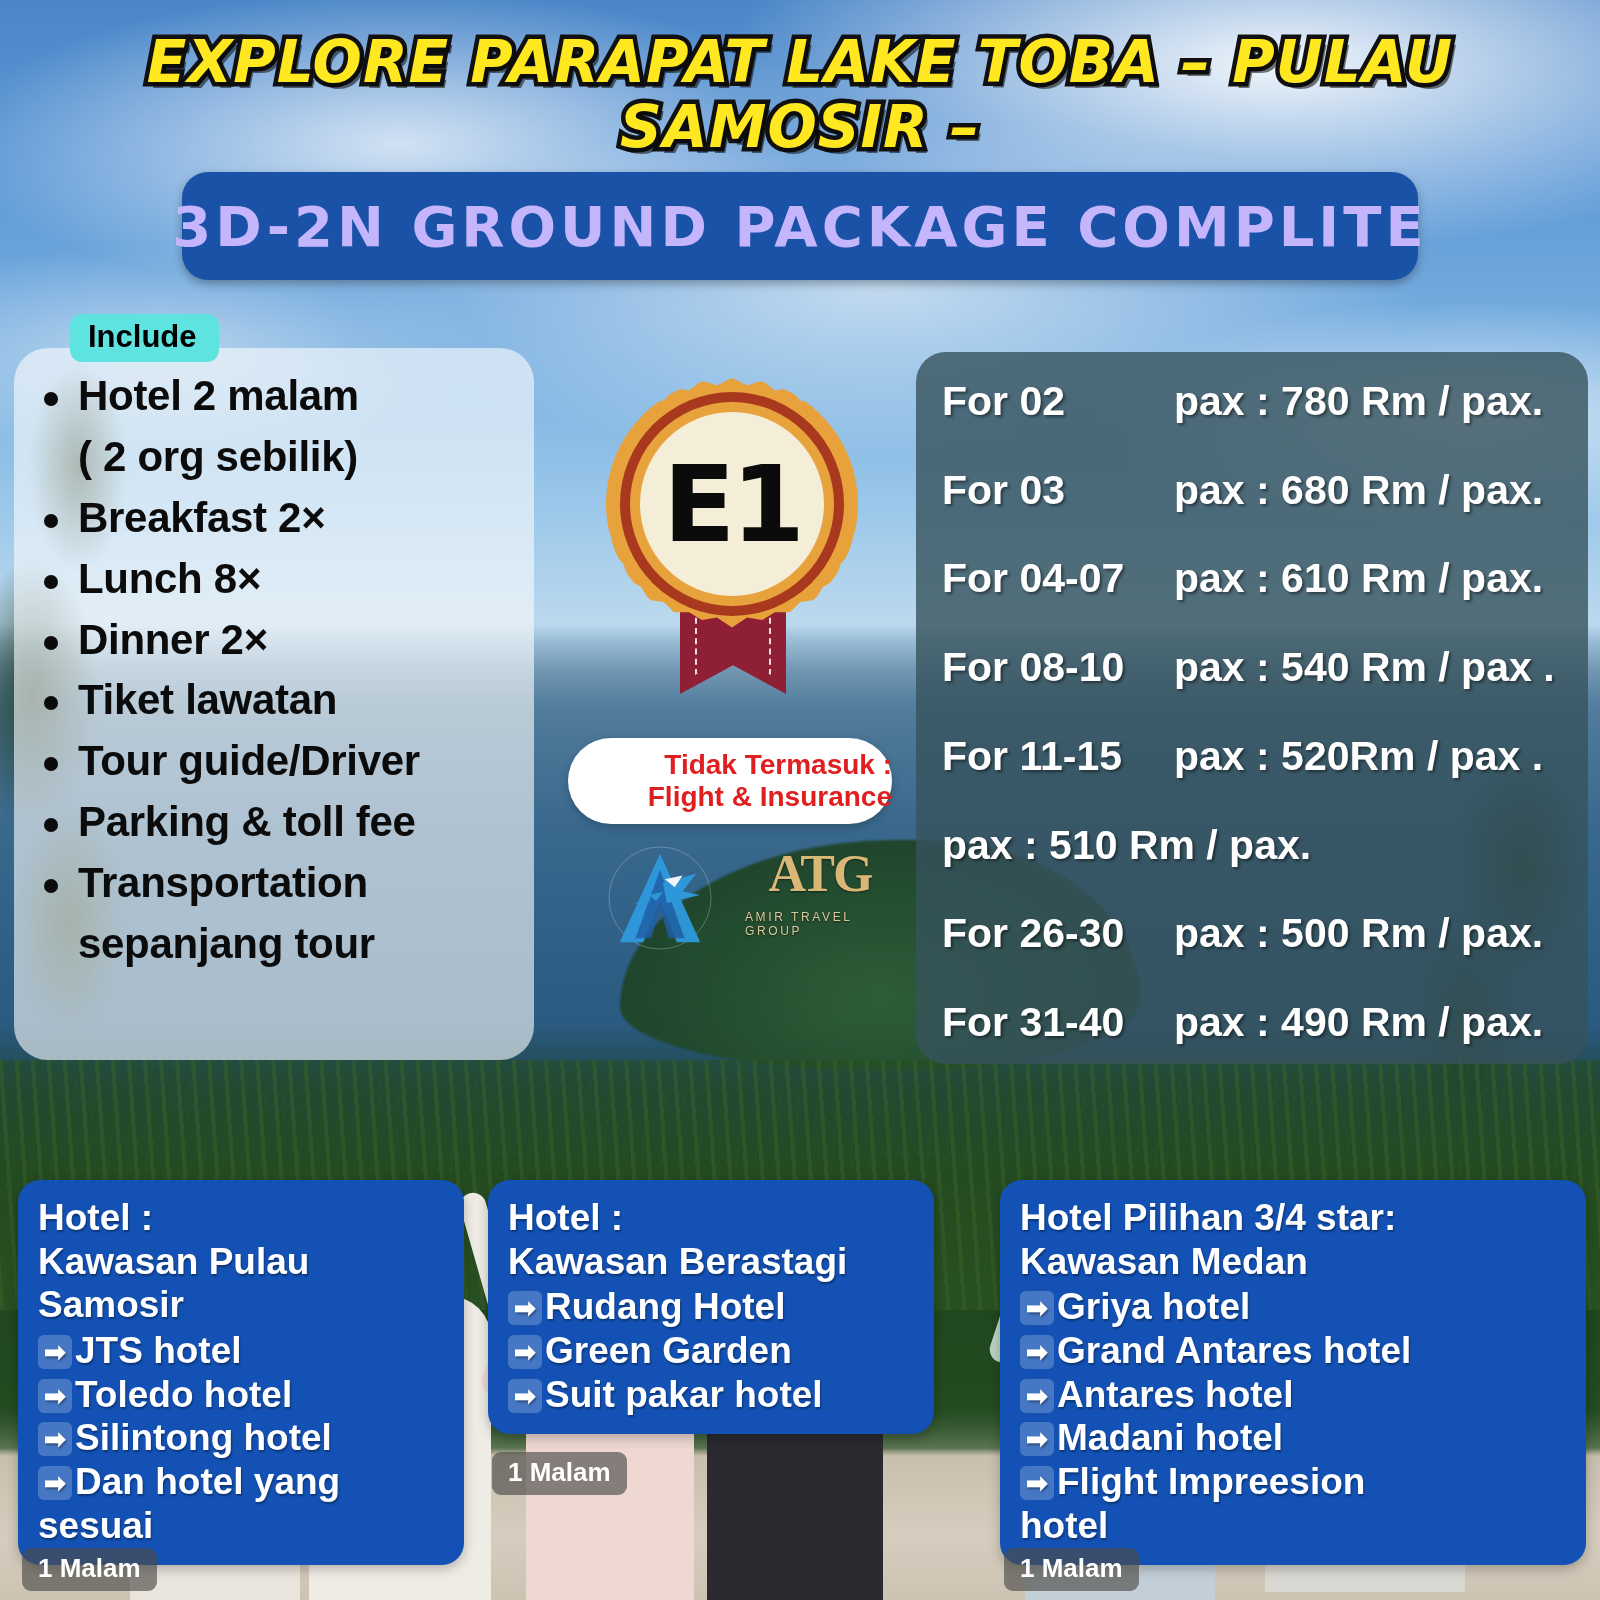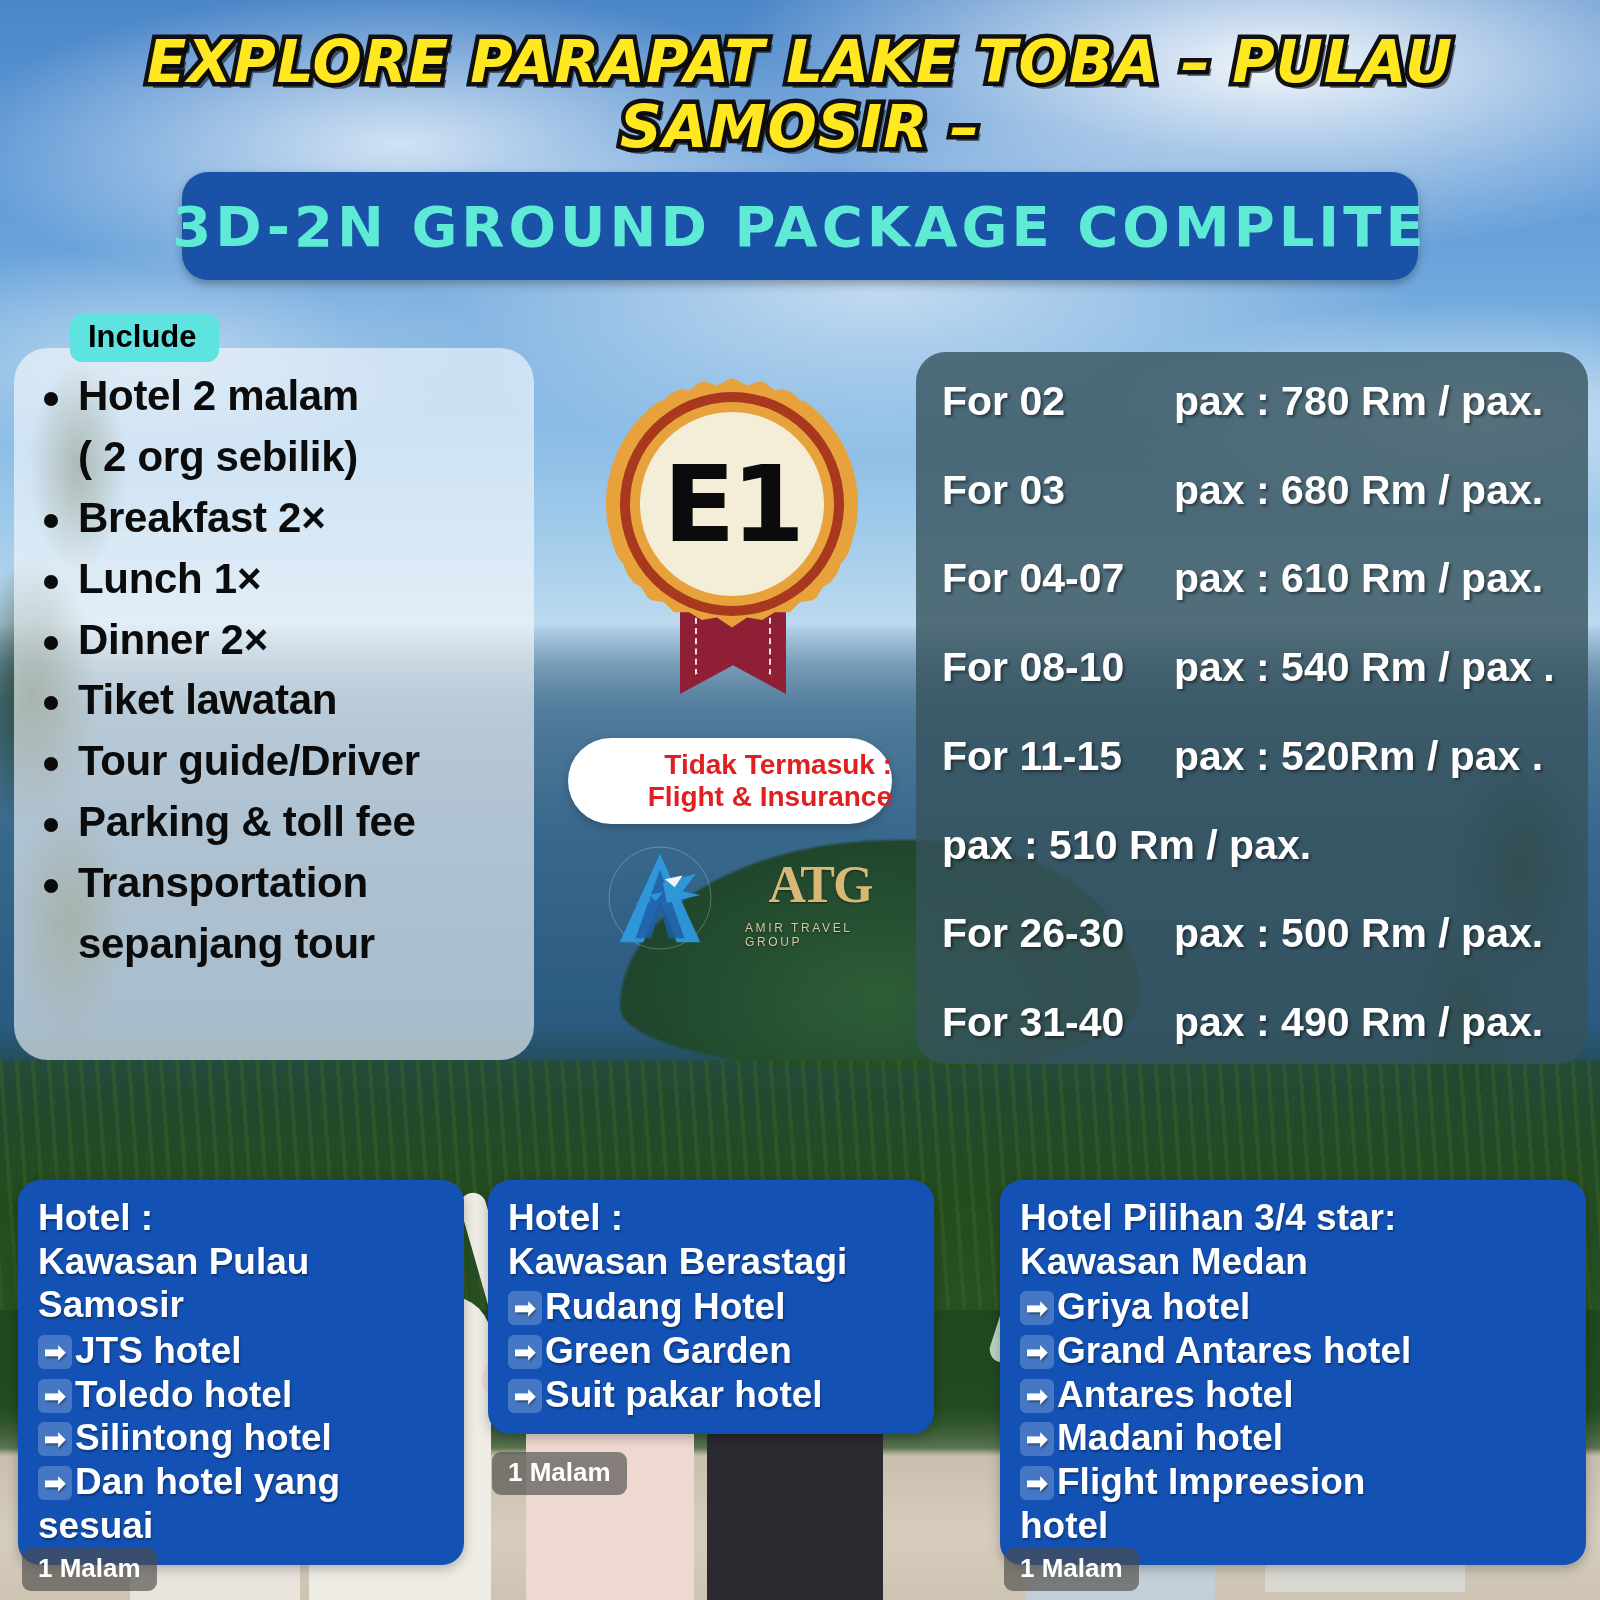--- a/index.html
+++ b/index.html
@@ -78,21 +78,21 @@
     text-transform:uppercase;
   }
   #banner{
     position:absolute;left:182px;top:172px;width:1236px;height:108px;
     background:#1A52A8;border-radius:26px;
     box-shadow:0 4px 10px rgba(0,0,0,.3);
     display:flex;align-items:center;justify-content:center;
   }
   #banner .txt{
     font-family:"DejaVu Sans", sans-serif;
-    font-weight:bold;color:#5eead4;font-size:56px;letter-spacing:4px;
+    font-weight:bold;color:#c4b5fd;font-size:56px;letter-spacing:4px;
     text-transform:uppercase;white-space:nowrap;
   }
 
   
   #include-panel{
     position:absolute;left:14px;top:348px;width:520px;height:712px;
     background:rgba(248,250,252,.62);
     border-radius:34px;
     backdrop-filter:blur(2px);
   }
@@ -157,21 +157,21 @@
   }
   #excl div{
     color:#E02020;font-weight:bold;font-size:28px;line-height:1.15;
     white-space:nowrap;
   }
 
   
   #logos{position:absolute;left:595px;top:838px;width:300px;height:125px;z-index:2;}
   #logo-a{position:absolute;left:10px;top:6px;width:110px;height:108px;opacity:.93;}
   #logo-atg{position:absolute;left:150px;top:10px;width:150px;height:112px;
-    display:flex;flex-direction:column;align-items:center;justify-content:center;}
+    display:flex;flex-direction:column;align-items:center;justify-content:flex-start;}
   #logo-atg .mark{
     font-family:"Liberation Serif", serif;font-weight:bold;
     font-size:52px;color:#D9B877;letter-spacing:-2px;line-height:1;
     text-shadow:0 1px 2px rgba(0,0,0,.5);
   }
   #logo-atg .sub{
     font-size:12px;color:#D9C89B;letter-spacing:2.6px;margin-top:10px;
     text-shadow:0 1px 2px rgba(0,0,0,.6);
   }
 
@@ -276,21 +276,21 @@
   <div id="banner">
     <span class="txt">3D-2N  GROUND PACKAGE COMPLITE</span>
   </div>
 
   <div id="include-panel"></div>
   <div id="include-badge">Include</div>
   <ul id="include-list">
       <li>Hotel 2 malam</li>
       <li class="nodot">( 2 org sebilik)</li>
       <li>Breakfast 2×</li>
-      <li>Lunch 1×</li>
+      <li>Lunch 8×</li>
       <li>Dinner 2×</li>
       <li>Tiket lawatan</li>
       <li>Tour guide/Driver</li>
       <li>Parking &amp; toll fee</li>
       <li>Transportation</li>
       <li class="nodot">sepanjang tour</li>
     </ul>
 
   <div id="e1-wrap">
     <div id="ribbon"></div>

